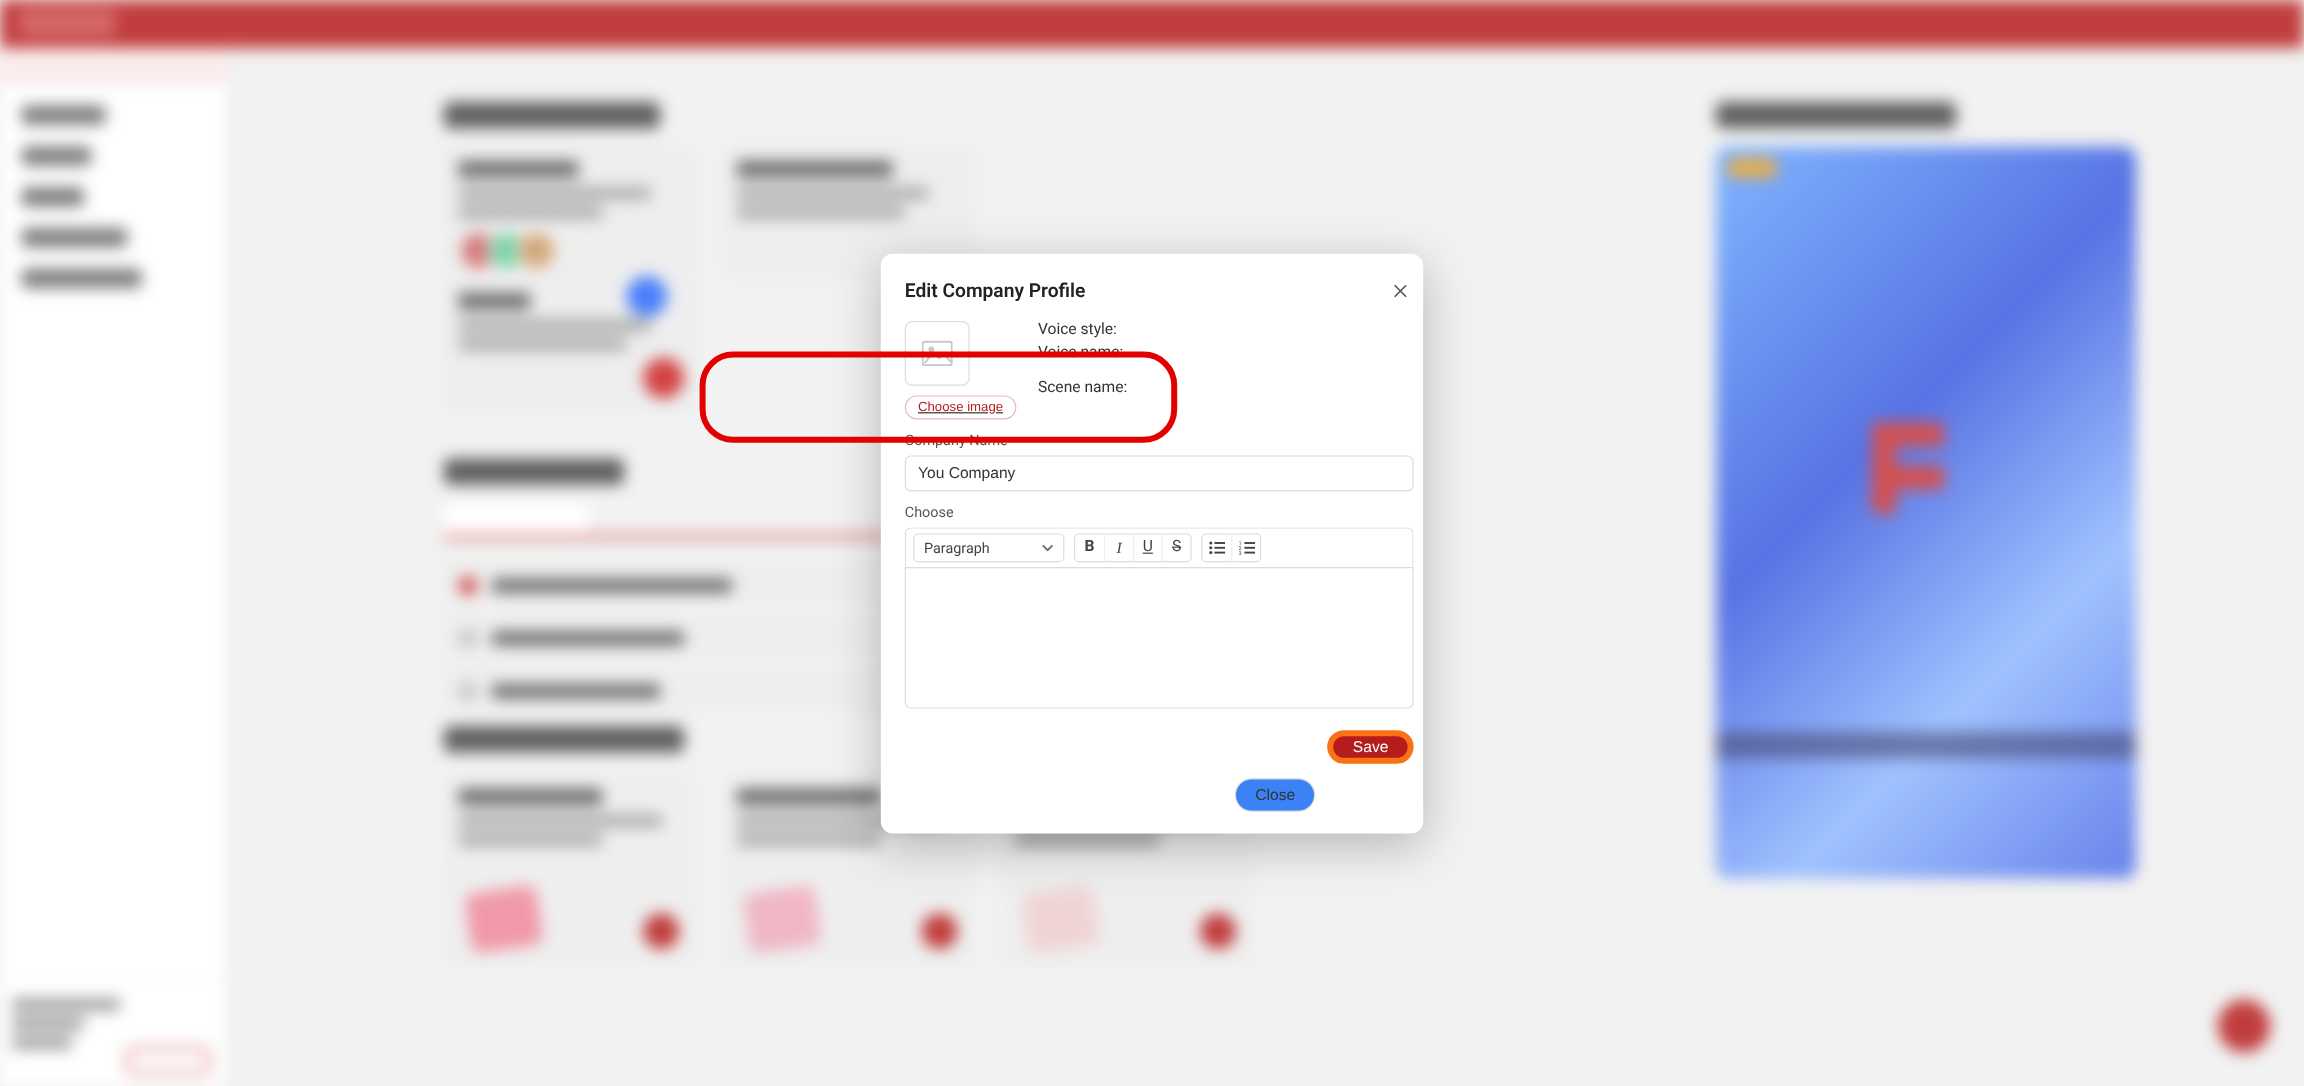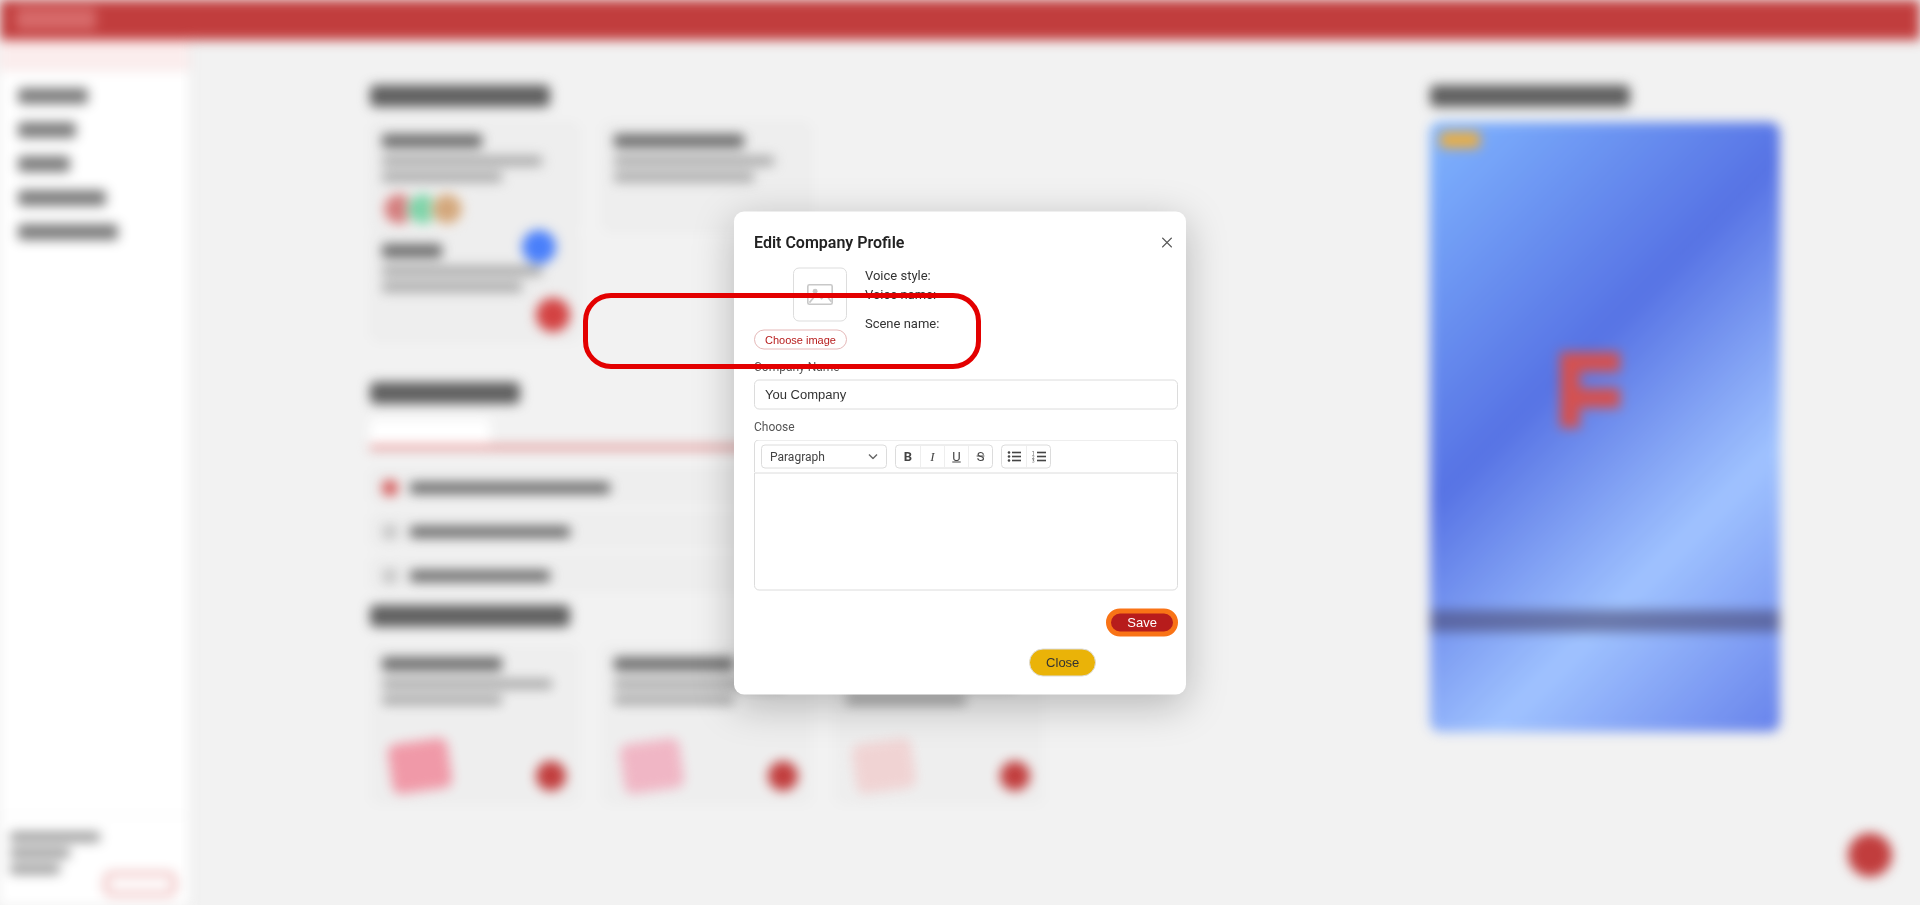--- a/index.html
+++ b/index.html
@@ -104,21 +104,21 @@
   .modal-header{
     display:flex; justify-content:space-between; align-items:center;
     margin-bottom:14px;
   }
   .modal-title{ font-size:16px; font-weight:600; color:#222; }
   .close-x{
     width:22px; height:22px; display:flex; align-items:center; justify-content:center;
     cursor:pointer; color:#555; font-size:16px;
   }
   .top-row{ display:flex; gap:18px; align-items:flex-start; margin-bottom:6px;}
-  .img-col{ display:flex; flex-direction:column; align-items:flex-end; gap:8px; }
+  .img-col{ display:flex; flex-direction:column; align-items:flex-start; gap:8px;text-decoration:underline; }
   .img-box{
     width:54px; height:54px; border:1px solid #ddd; border-radius:6px;
     display:flex; align-items:center; justify-content:center; color:#bbb;
   }
   .img-box svg{ width:26px; height:22px; }
   .choose-btn{
     font-size:11px; color:#b71c1c; background:#fff;
     border:1px solid #e5b8b8; border-radius:12px;
     padding:3px 10px; cursor:pointer;
   }
@@ -160,21 +160,21 @@
     border:1px solid #dcdcdc; border-radius:0 0 5px 5px;
     background:#fff;
   }
   .modal-footer{
     display:flex; justify-content:flex-end; gap:10px; margin-top:18px;
   }
   .btn{
     height:28px; padding:0 16px; border-radius:14px;
     font-size:13px; cursor:pointer; display:flex; align-items:center;
   }
-  .btn-secondary{ background:#eab308; border:1px solid #dcdcdc; color:#333;margin-top:40px; }
+  .btn-secondary{ background:#3b82f6; border:1px solid #dcdcdc; color:#333;margin-top:40px; }
   .btn-primary{ background:#b71c1c; border:5px solid #f97316; color:#fff; }
 
   
   .highlight{
     position:absolute;
     border:5px solid #e30000;
     border-radius:28px;
     pointer-events:none;
   }
 </style>

